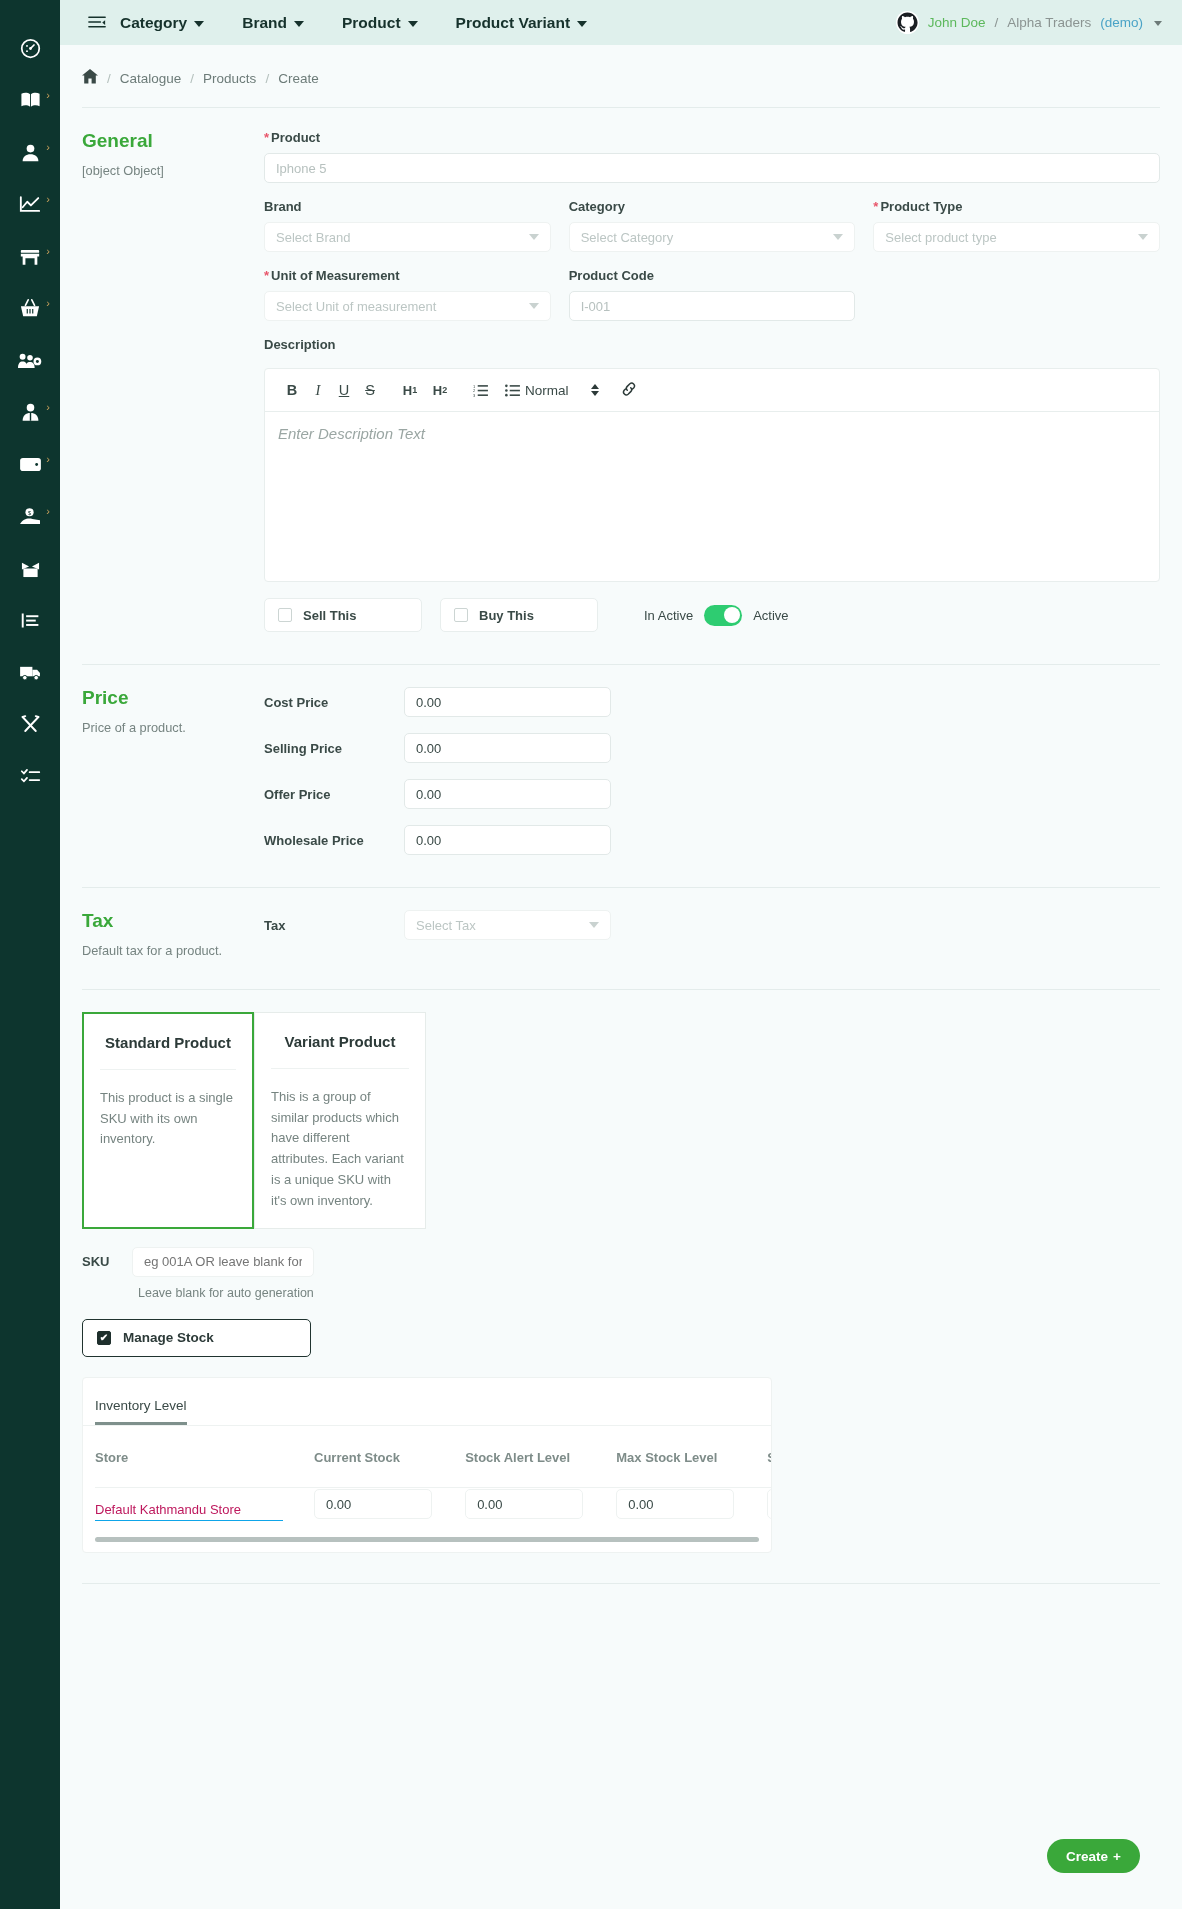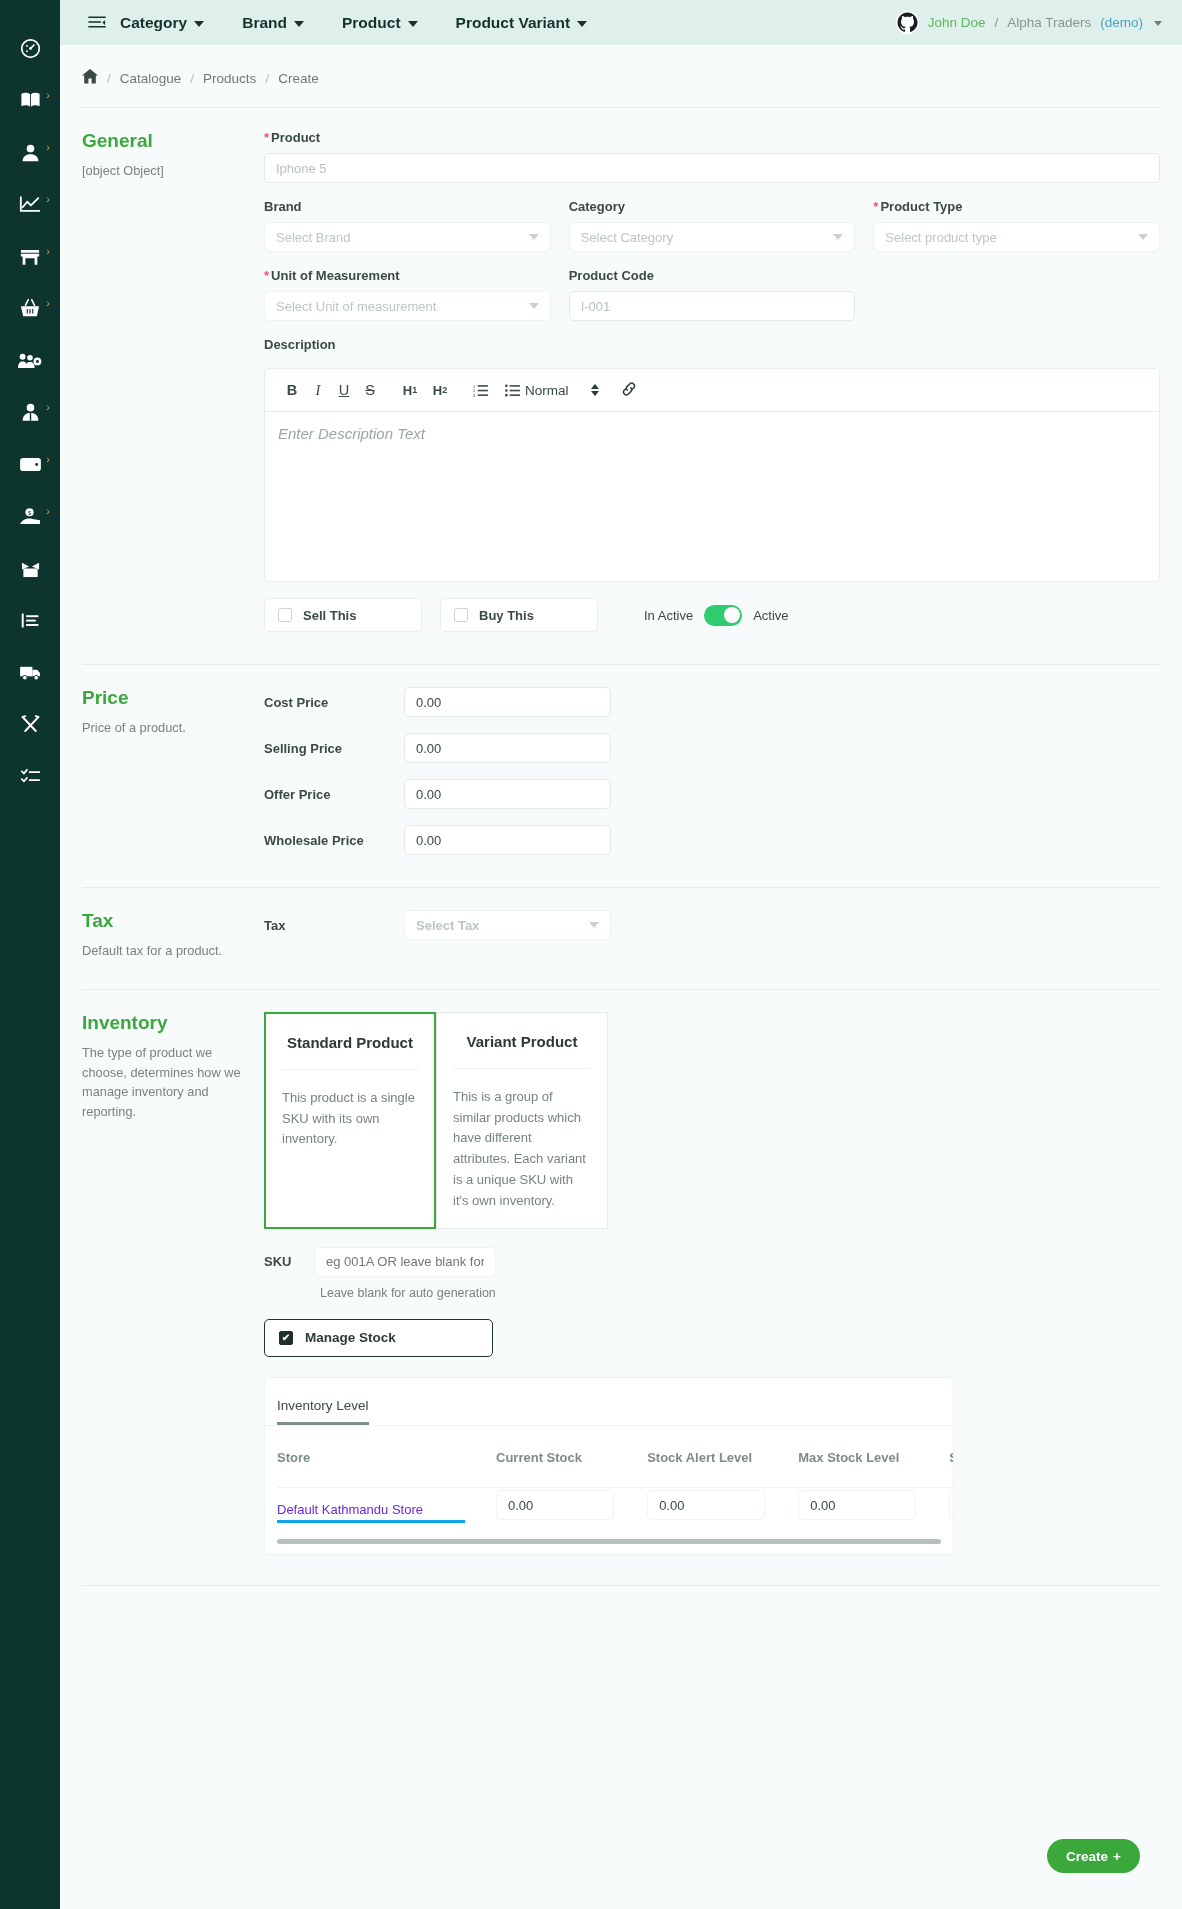--- a/index.html
+++ b/index.html
@@ -208,21 +208,21 @@
   
   .price-row { display: flex; align-items: center; margin-bottom: 16px; }
   .price-label { width: 140px; font-size: 13px; font-weight: bold; color: #3a4a47; }
   .price-input {
     width: 207px; height: 30px;
     border: 1px solid #e2e9e8; border-radius: 5px; background: #fff;
     font-size: 13px; color: #3a4a47; padding: 0 11px;
   }
   .tax-row { display: flex; align-items: center; }
   .tax-label { width: 140px; font-size: 13px; font-weight: bold; color: #3a4a47; }
-  .tax-select { width: 207px; font-weight: bold; }
+  .tax-select { width: 207px; }
 
   
   .prod-cards { display: flex; }
   .prod-card {
     width: 172px; min-height: 198px; background: #fff;
     border: 1px solid #e6ecea; padding: 20px 16px 16px 16px;
   }
   .prod-card.selected { border: 2px solid #3aa83a; }
   .prod-card h4 {
     font-size: 15px; font-weight: bold; color: #2c3a38;
@@ -263,22 +263,22 @@
   .inv-tabline { height: 1px; background: #eef2f1; }
   table.inv { width: 760px; border-collapse: collapse; margin-left: 12px; }
   table.inv th {
     text-align: left; font-size: 13px; font-weight: bold; color: #7e8c89;
     padding: 24px 0 22px 0;
   }
   table.inv td { padding: 0 0 12px 0; vertical-align: middle; }
   table.inv tbody tr { border-top: 1px solid #eef2f1; }
   table.inv td:first-child { padding-top: 12px; }
   .store-cell {
-    font-size: 13px; color: #6d28d9; width: 188px;
-    border-bottom: 3px solid #0ea5e9; padding-bottom: 3px; display: inline-block;
+    font-size: 13px; color: #be185d; width: 188px;
+    border-bottom: 1px solid #0ea5e9; padding-bottom: 3px; display: inline-block;
   }
   .num-inp {
     width: 118px; height: 30px;
     border: 1px solid #eef2f1; border-radius: 5px; background: #fff;
     font-size: 13px; color: #3a4a47; padding: 0 11px;
     display: flex; align-items: center;
   }
   .status-sel {
     width: 62px; height: 30px;
     border: 1px solid #eef2f1; border-radius: 5px; background: #fff;
@@ -677,24 +677,20 @@
             <i class="chev-d"></i>
           </div>
         </div>
       </div>
     </div>
   </div>
 
   <div class="divider" style="margin-top:28px"></div>
 
   <div class="section">
-    <div class="sec-left">
-      <div class="sec-title">Inventory</div>
-      <div class="sec-desc">The type of product we choose, determines how we manage inventory and reporting.</div>
-    </div>
     <div class="sec-right">
       <div class="prod-cards">
         <div class="prod-card selected">
           <h4>Standard Product</h4>
           <hr>
           <p>This product is a single SKU with its own inventory.</p>
         </div>
         <div class="prod-card">
           <h4>Variant Product</h4>
           <hr>

